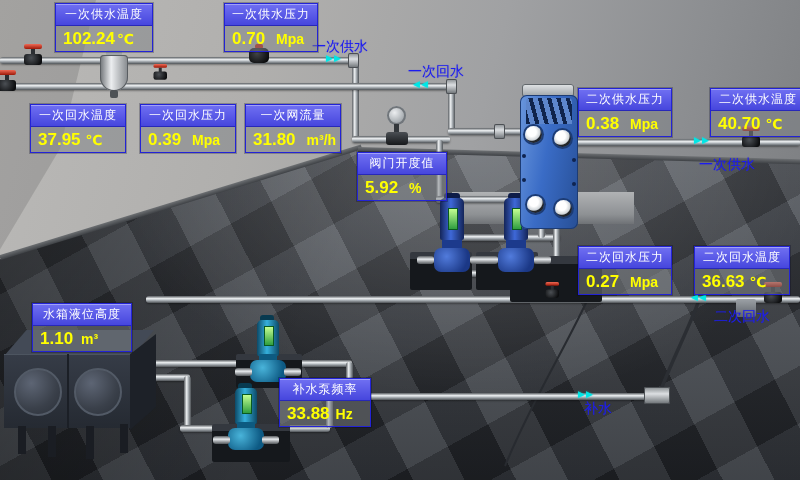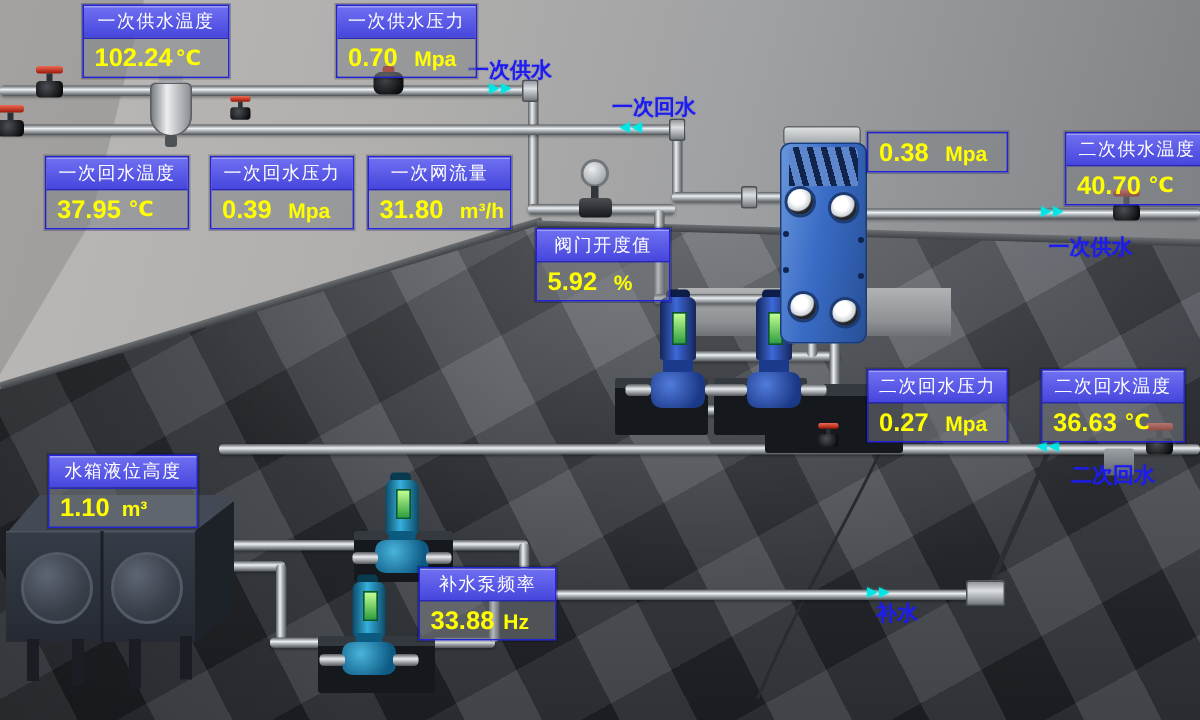--- a/index.html
+++ b/index.html
@@ -131,21 +131,21 @@
   .g .unit{font-size:14px;font-weight:bold;color:var(--value-text,#ffff00);}
   #g0{left:55px;top:3px;width:96px}   #g1{left:224px;top:3px;width:92px}
   #g2{left:30px;top:104px;width:94px} #g3{left:140px;top:104px;width:94px}
   #g4{left:245px;top:104px;width:94px}#g5{left:357px;top:152px;width:88px}
   #g6{left:578px;top:88px;width:92px} #g7{left:710px;top:88px;width:94px}
   #g8{left:578px;top:246px;width:92px}#g9{left:694px;top:246px;width:94px}
   #g10{left:32px;top:303px;width:98px}#g11{left:279px;top:378px;width:90px}
   #g0 .v{gap:2px}#g2 .v{gap:5px}#g7 .v{gap:5px}#g9 .v{gap:5px}#g10 .v{gap:8px}#g11 .v{gap:6px}
   
   .plabel{position:absolute;z-index:6;color:var(--pipe-label-text,#1c1cf0);
-    font-size:14px;font-weight:bold;text-shadow:0 0 1px rgba(30,30,230,.45);}
+    font-size:14px;font-weight:normal;text-shadow:0 0 1px rgba(30,30,230,.45);}
   #pl0{left:312px;top:38px}#pl1{left:408px;top:63px}#pl2{left:699px;top:156px}
   #pl3{left:714px;top:308px}#pl4{left:584px;top:400px}
 </style>
 </head>
 <body>
 
 <div id="stage">
 
   <div class="wall"></div>
   <div class="wall-corner"></div>
@@ -351,20 +351,21 @@
     </div>
   </div>
   <div class="g" id="g5">
     <div class="t">阀门开度值</div>
     <div class="v">
       <span class="val">5.92</span>
       <span class="unit">%</span>
     </div>
   </div>
   <div class="g" id="g6">
+    <div class="t">二次供水压力</div>
     <div class="v">
       <span class="val">0.38</span>
       <span class="unit">Mpa</span>
     </div>
   </div>
   <div class="g" id="g7">
     <div class="t">二次供水温度</div>
     <div class="v">
       <span class="val">40.70</span>
       <span class="unit">℃</span>

